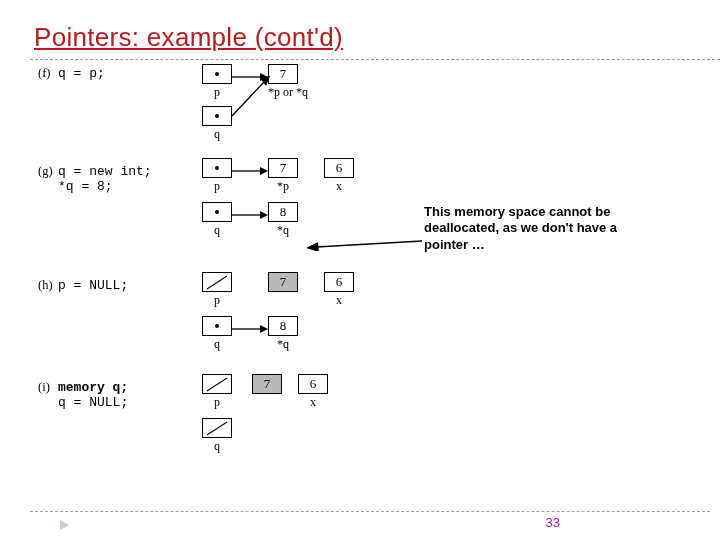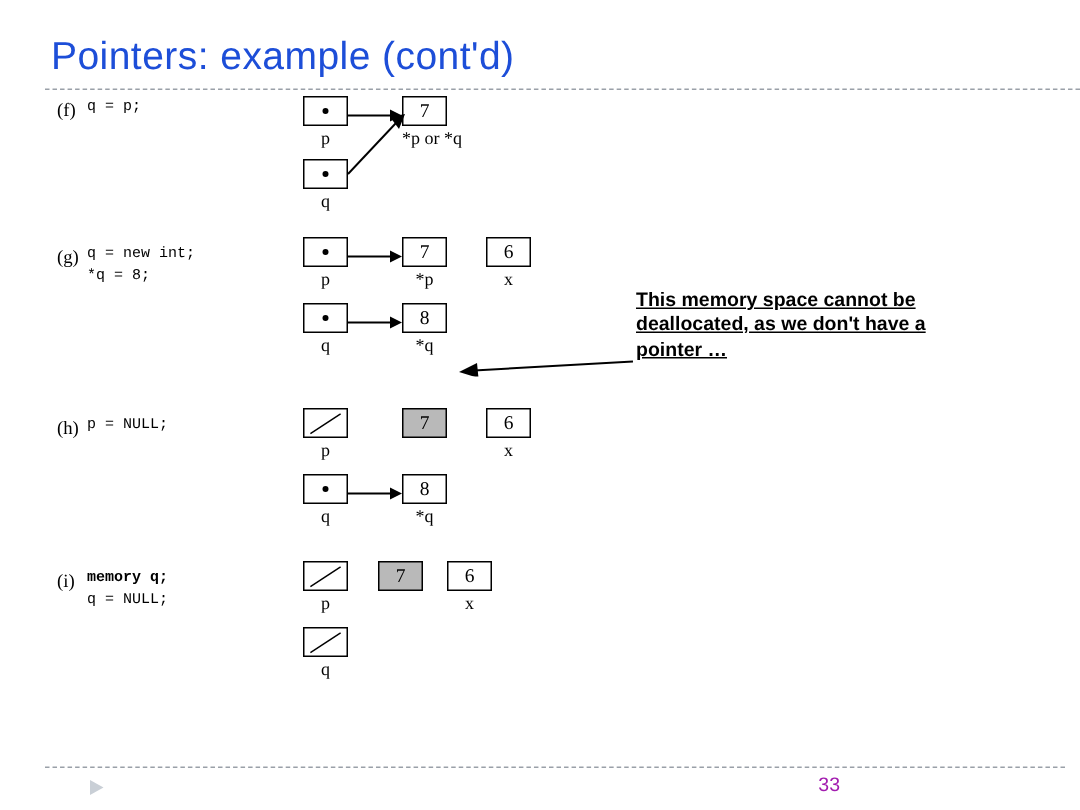--- a/index.html
+++ b/index.html
@@ -8,35 +8,36 @@
     width: 720px;
     height: 540px;
     font-family: Arial, Helvetica, sans-serif;
     background: #fff;
     position: relative;
     overflow: hidden;
   }
   .slide { padding: 22px 30px 0 34px; }
   .title {
     font-size: 26px;
-    color: #1d4ed8;
+    color: #b91c1c;
     font-weight: 400;
     margin: 0 0 6px 0;
     letter-spacing: 0.3px;
+    text-decoration: underline;
   }
   .divider {
     height: 0;
     border-top: 1px dashed #9aa0a8;
     margin-left: -4px;
     margin-right: -30px;
   }
   .content { position: relative; height: 420px; }
   
   .item { position: absolute; font-family: "Times New Roman", serif; font-size: 12.5px; color: #000; }
-  .code { font-family: "Courier New", monospace; font-size: 10px; }
+  .code { font-family: "Courier New", monospace; font-size: 13px; }
   .bold { font-weight: bold; }
   
   .cell {
     position: absolute;
     text-align: center;
   }
   .box {
     border: 1.4px solid #000;
     width: 30px;
     height: 20px;
@@ -174,21 +175,21 @@
     </svg>
     <div class="cell" style="left:234px; top:142px;">
       <div class="box">8</div>
       <div class="lbl">*q</div>
     </div>
 
     <svg class="arrow" style="left:272px; top:177px;" width="116" height="14">
       <line x1="116" y1="4" x2="10" y2="10" stroke="#000" stroke-width="1.3"></line>
       <polygon points="12,5 0,11 13,15" fill="#000"></polygon>
     </svg>
-    <div class="callout" style="left:390px; top:132px;text-decoration:underline;">This memory space cannot be deallocated, as we don't have a pointer …</div>
+    <div class="callout" style="left:390px; top:144px;">This memory space cannot be deallocated, as we don't have a pointer …</div>
 
     <div class="item" style="left:4px; top:218px;">(h)</div>
     <div class="item code" style="left:24px; top:218px;text-align:right;">p = NULL;</div>
 
     <div class="cell" style="left:168px; top:212px;">
       <div class="box slash"></div>
       <div class="lbl">p</div>
     </div>
     <div class="cell" style="left:234px; top:212px;">
       <div class="box shaded">7</div>

